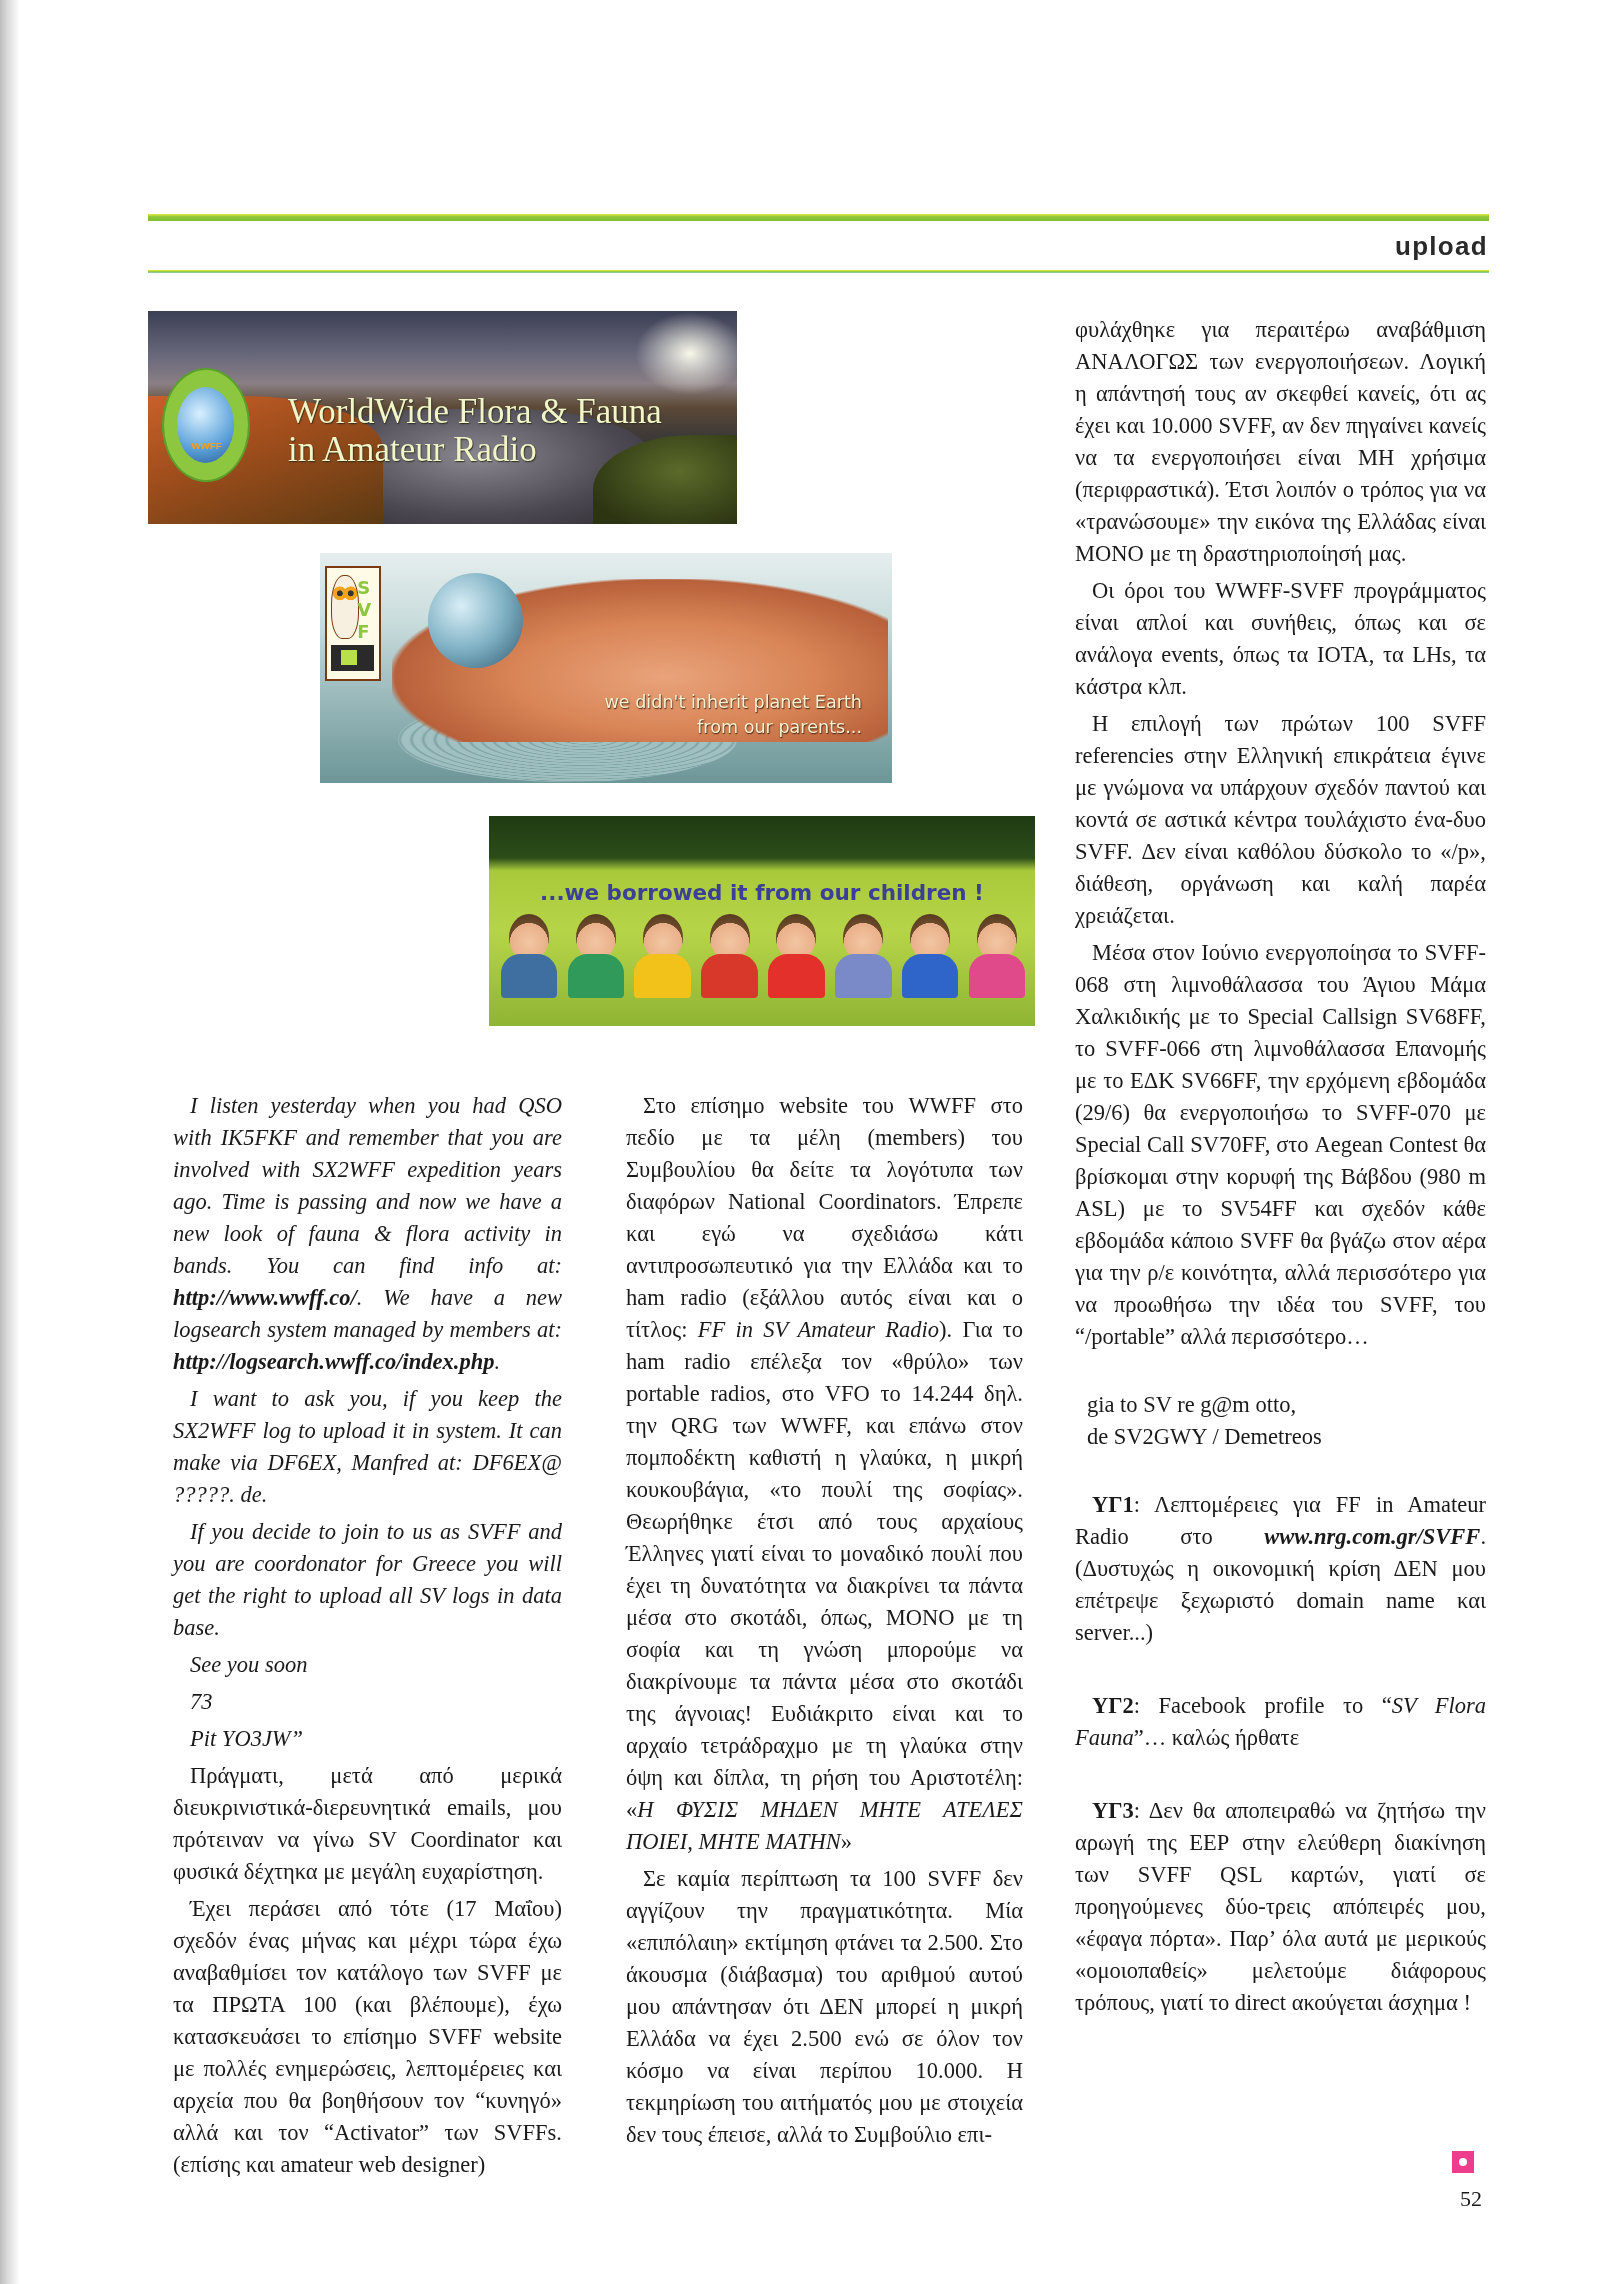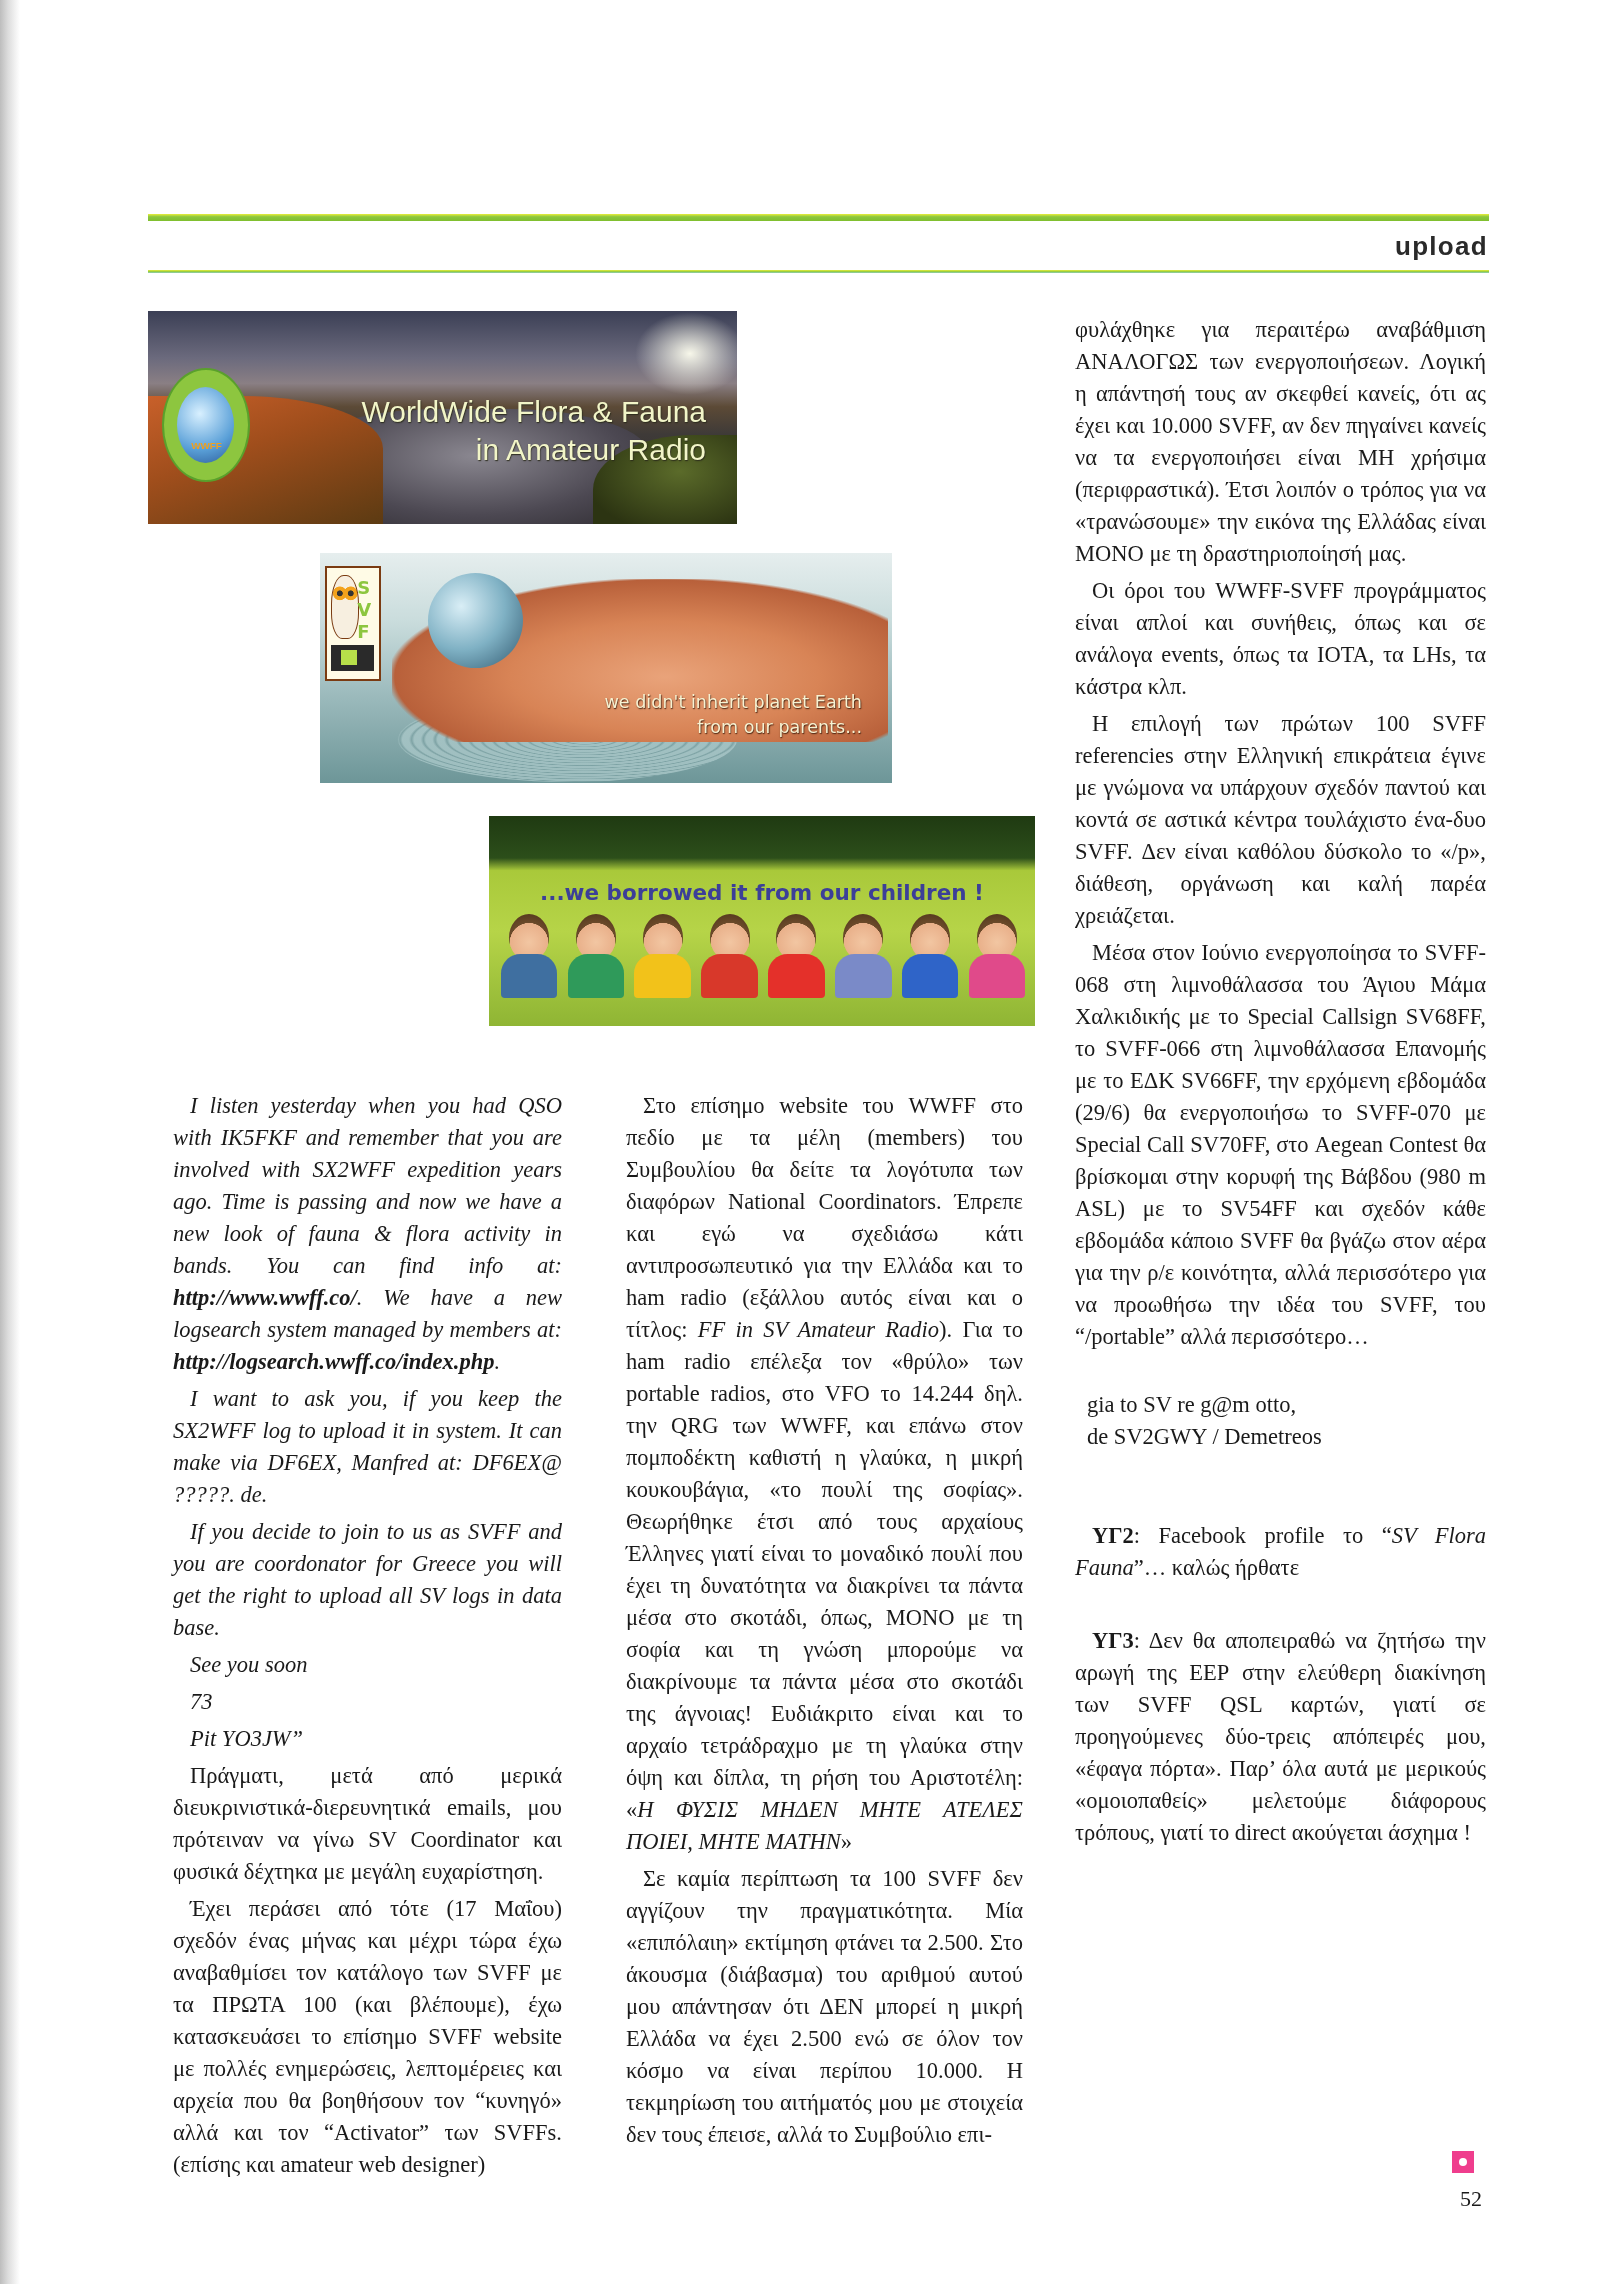--- a/index.html
+++ b/index.html
@@ -57,22 +57,22 @@
   .wwff-logo .globe {
     position: absolute; left: 13px; top: 17px; width: 57px; height: 76px;
     border-radius: 50%;
     background: radial-gradient(circle at 40% 35%, #d8f0ff, #5aa0d8 60%, #2a5a98);
   }
   .wwff-logo .logo-text {
     position: absolute; left: 0; right: 0; top: 70px; text-align: center;
     font-family: "Liberation Sans", sans-serif; font-size: 9.8px; font-weight: bold; color: #f0a020;
   }
   .banner-title {
-    position: absolute; left: 140px; top: 82px; width: 418px; text-align: right;
-    font-family: Liberation Sans, sans-serif; font-size: 30px; line-height: 38px;
+    position: absolute; left: 140px; top: 82px; width: 418px; text-align: left;
+    font-family: Liberation Serif, serif; font-size: 35px; line-height: 38px;
     color: #f2f5c8; text-shadow: 0.7px 0.7px 1.3px #2a2a1a;
   }
 
   .img-earth {
     left: 320px; top: 553px; width: 572px; height: 230px;
     background: linear-gradient(to bottom, #e6eeee 0%, #c9dcdc 30%, #9ebcbe 60%, #6d9698 100%);
   }
   .img-earth .ripple {
     position: absolute; left: 78px; top: 144px; width: 339px; height: 85px;
     border-radius: 50%;
@@ -251,20 +251,21 @@
 
 <div class="col col-right">
   <p class="noind">φυλάχθηκε για περαιτέρω αναβάθμιση ΑΝΑΛΟΓΩΣ των ενεργοποιήσεων. Λογική η απάντησή τους αν σκεφθεί κανείς, ότι ας έχει και 10.000 SVFF, αν δεν πηγαίνει κανείς να τα ενεργοποιήσει είναι ΜΗ χρήσιμα (περιφραστικά). Έτσι λοιπόν ο τρόπος για να «τρανώσουμε» την εικόνα της Ελλάδας είναι ΜΟΝΟ με τη δραστηριοποίησή μας.</p>
   <p>Οι όροι του WWFF-SVFF προγράμματος είναι απλοί και συνήθεις, όπως και σε ανάλογα events, όπως τα IOTA, τα LHs, τα κάστρα κλπ.</p>
   <p>Η επιλογή των πρώτων 100 SVFF referencies στην Ελληνική επικράτεια έγινε με γνώμονα να υπάρχουν σχεδόν παντού και κοντά σε αστικά κέντρα τουλάχιστο ένα-δυο SVFF. Δεν είναι καθόλου δύσκολο το «/p», διάθεση, οργάνωση και καλή παρέα χρειάζεται.</p>
   <p>Μέσα στον Ιούνιο ενεργοποίησα το SVFF-068 στη λιμνοθάλασσα του Άγιου Μάμα Χαλκιδικής με το Special Callsign SV68FF, το SVFF-066 στη λιμνοθάλασσα Επανομής με το ΕΔΚ SV66FF, την ερχόμενη εβδομάδα (29/6) θα ενεργοποιήσω το SVFF-070 με Special Call SV70FF, στο Aegean Contest θα βρίσκομαι στην κορυφή της Βάβδου (980 m ASL) με το SV54FF και σχεδόν κάθε εβδομάδα κάποιο SVFF θα βγάζω στον αέρα για την ρ/ε κοινότητα, αλλά περισσότερο για να προωθήσω την ιδέα του SVFF, του “/portable” αλλά περισσότερο…</p>
   <div class="gap"></div>
   <div class="sig">gia to SV re g@m otto,</div>
   <div class="sig">de SV2GWY / Demetreos</div>
   <div class="gap"></div>
+  <p><span class="b">ΥΓ1</span><span>: Λεπτομέρειες για FF in Amateur Radio στο </span><span class="bi">www.nrg.com.gr/SVFF</span><span>. (Δυστυχώς η οικονομική κρίση ΔΕΝ μου επέτρεψε ξεχωριστό domain name και server...)</span></p>
   <div class="gap"></div>
   <p><span class="b">ΥΓ2</span><span>: Facebook profile το “</span><span class="it">SV Flora Fauna</span><span>”… καλώς ήρθατε</span></p>
   <div class="gap"></div>
   <p><span class="b">ΥΓ3</span><span>: Δεν θα αποπειραθώ να ζητήσω την αρωγή της ΕΕΡ στην ελεύθερη διακίνηση των SVFF QSL καρτών, γιατί σε προηγούμενες δύο-τρεις απόπειρές μου, «έφαγα πόρτα». Παρ’ όλα αυτά με μερικούς «ομοιοπαθείς» μελετούμε διάφορους τρόπους, γιατί το direct ακούγεται άσχημα !</span></p>
 </div>
 
 <div class="end-mark"></div>
 <div class="page-number">52</div>
 
 

